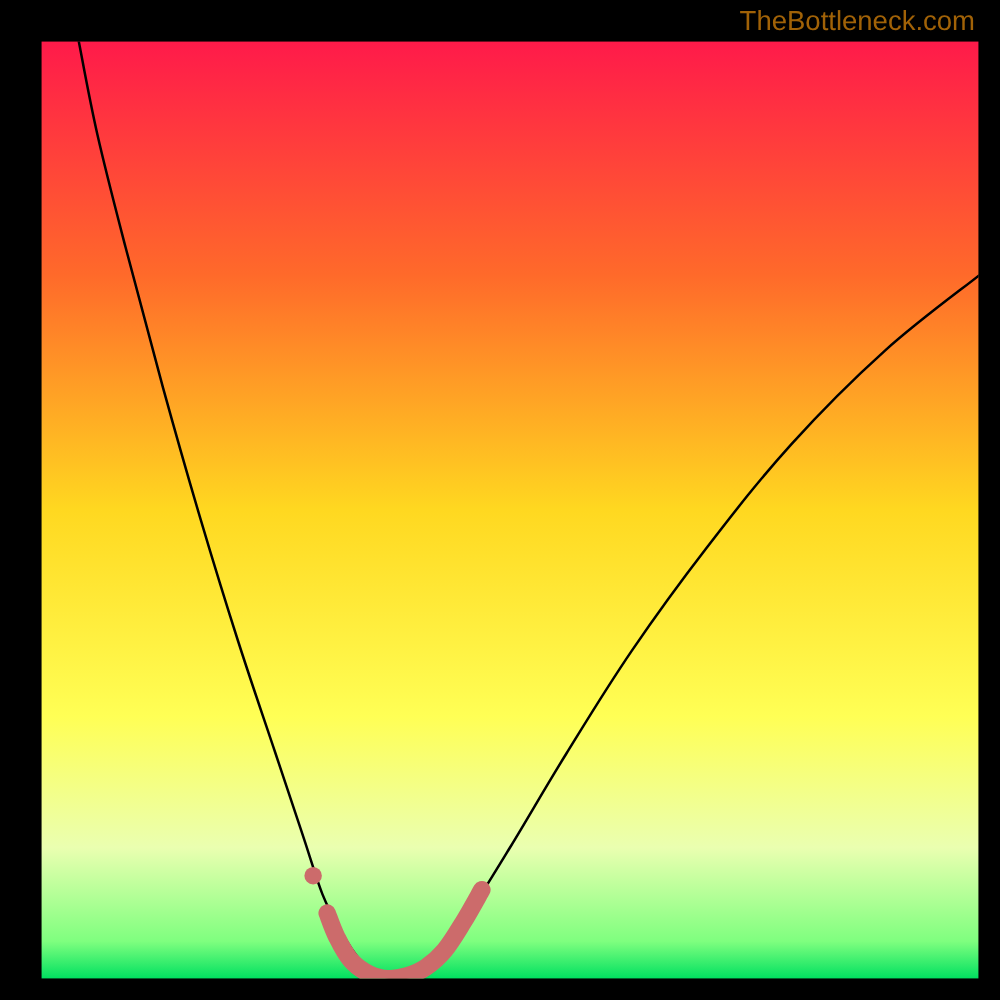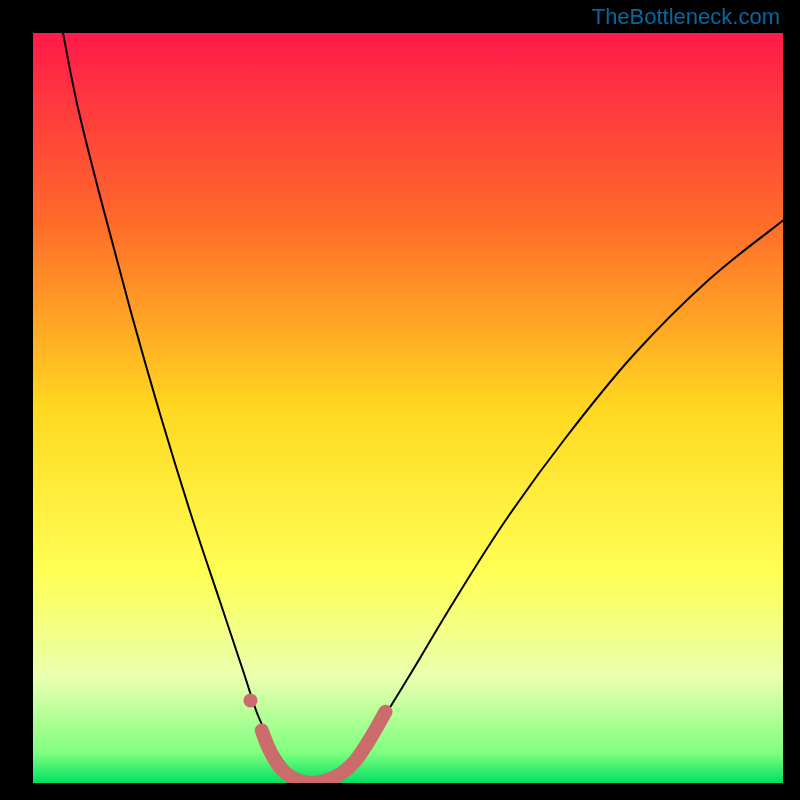--- a/index.html
+++ b/index.html
@@ -16,21 +16,21 @@
     top: 0;
     left: 0;
     width: 800px;
     height: 800px;
     background: #000;
   }
   .watermark {
     position: absolute;
     top: 4px;
     right: 20px;
-    color: #0369a1;
+    color: #a16207;
     font-size: 22px;
     font-weight: 500;
     z-index: 10;
   }
   .plot-area {
     position: absolute;
     top: 33px;
     left: 33px;
     width: 750px;
     height: 750px;

